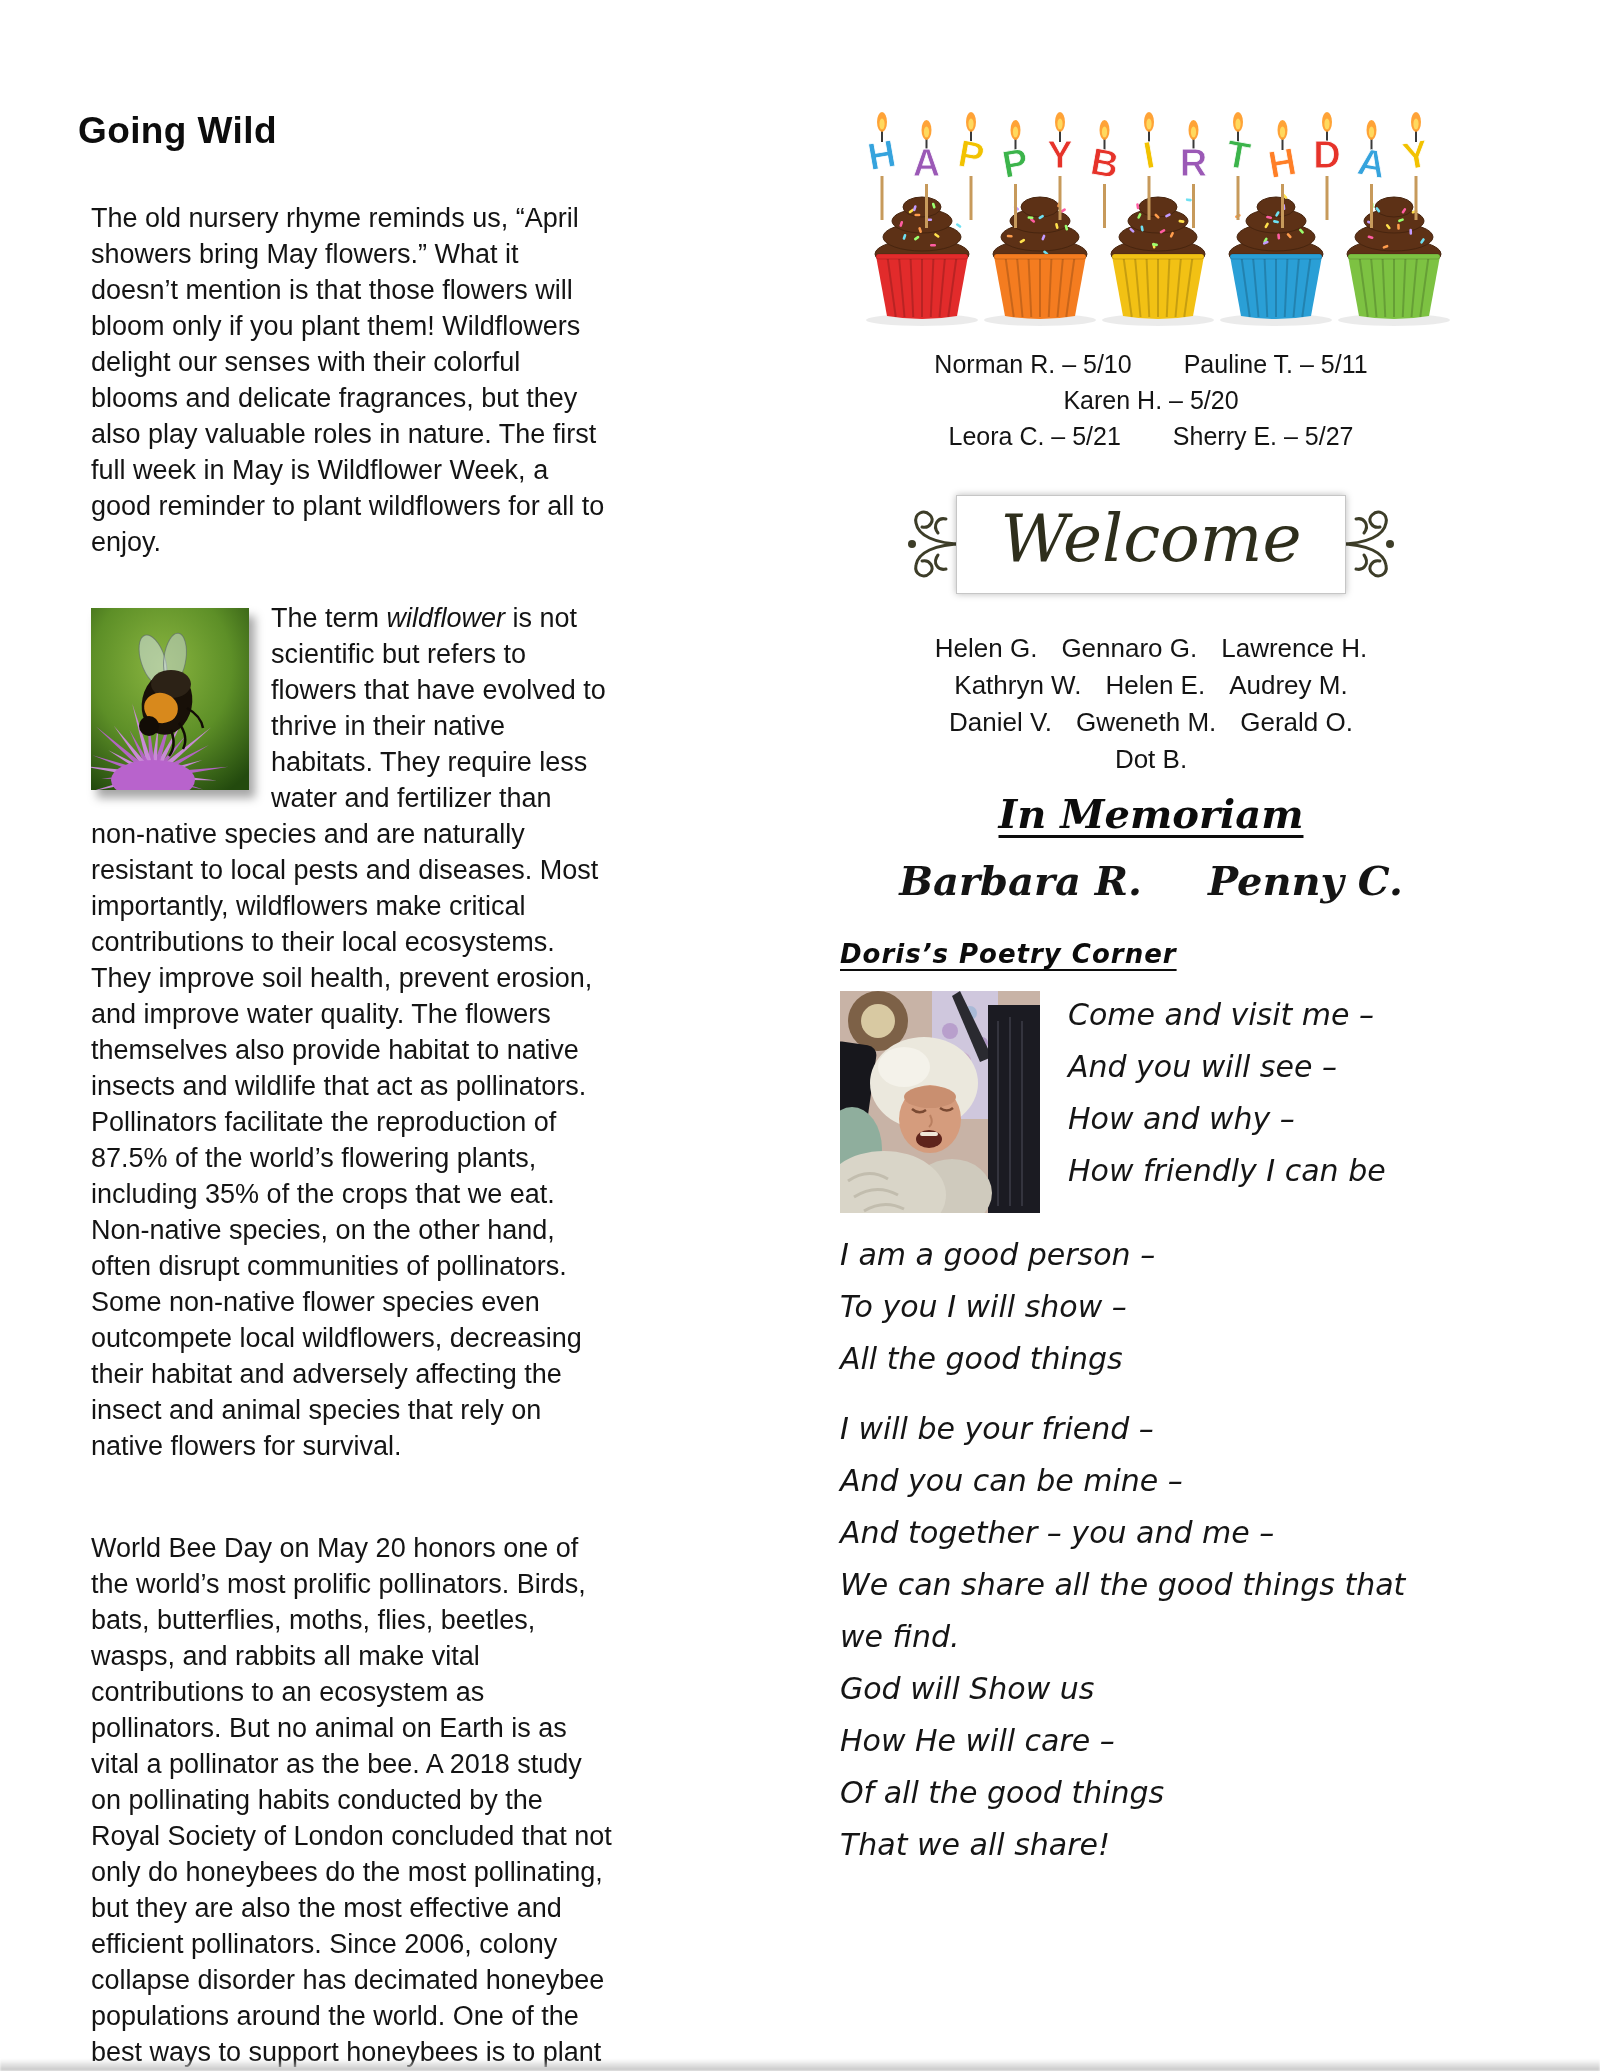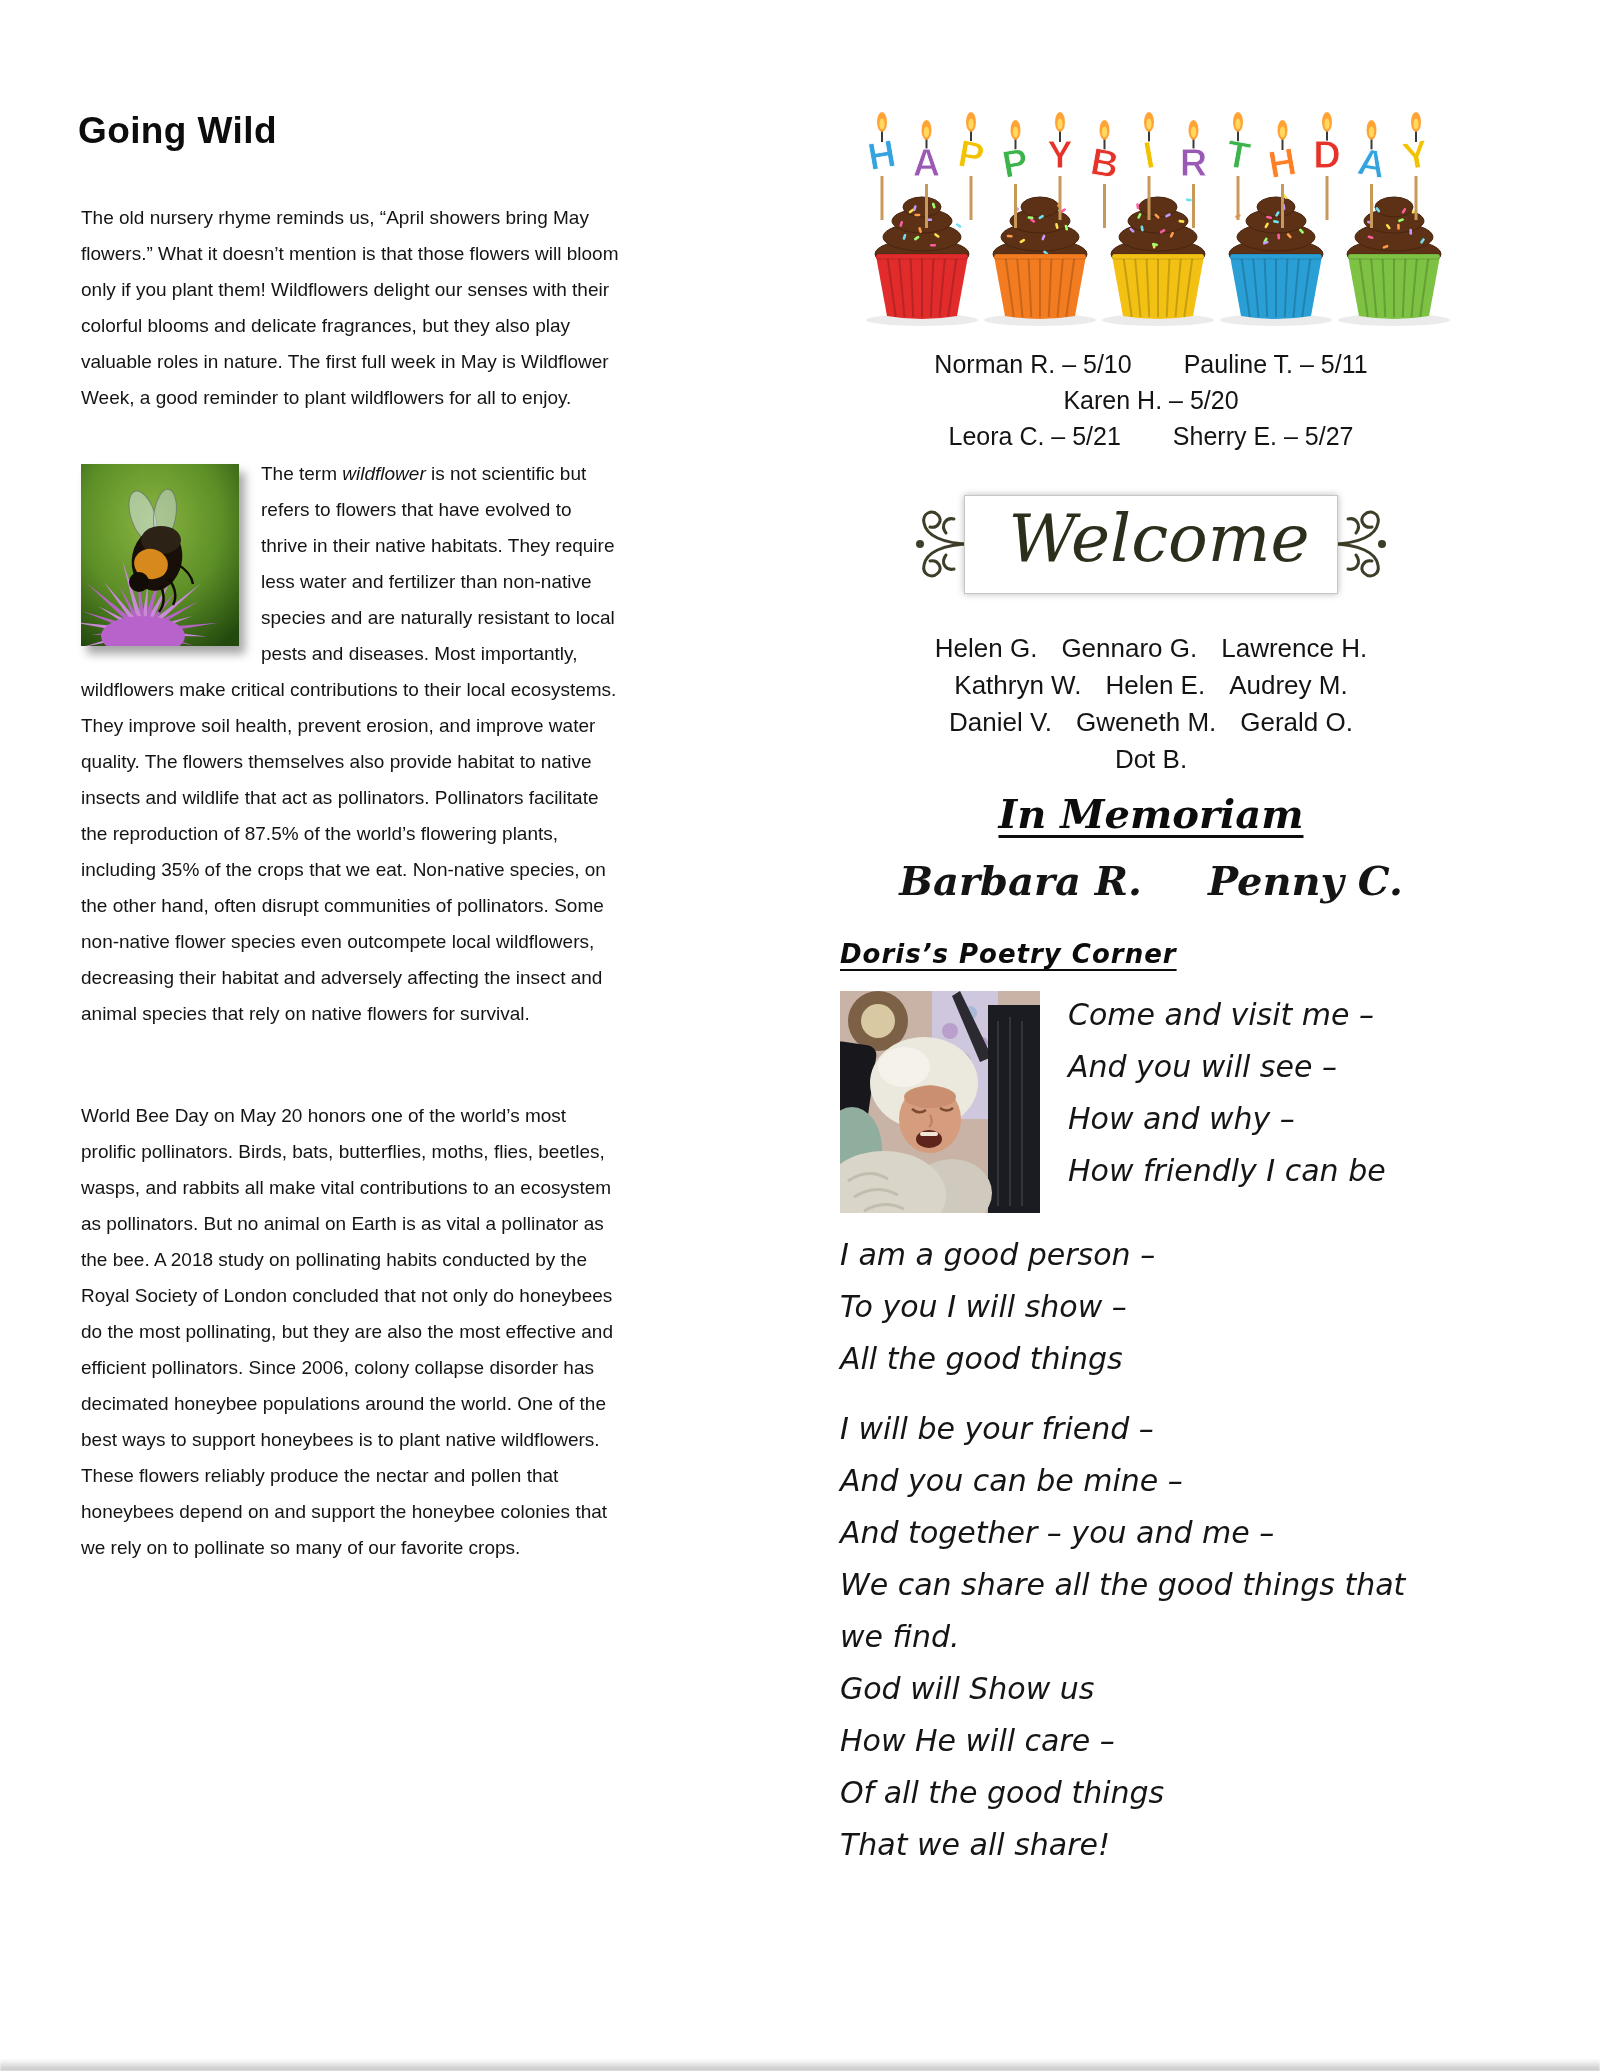--- a/index.html
+++ b/index.html
@@ -3,42 +3,42 @@
 <meta charset="utf-8">
 <style>
   html,body { margin:0; padding:0; }
   body {
     width:1600px; height:2071px; position:relative;
     background:#ffffff; overflow:hidden;
     font-family:"Liberation Sans", sans-serif; color:#141414;
   }
   .left-col { position:absolute; left:78px; top:96px; width:548px; }
   .article-title { font-size:37px; font-weight:bold; margin:14px 0 0 0; letter-spacing:0.4px; color:#0d0d0d; }
-  .body-text { font-size:19px; line-height:36px; margin:3px; text-align:left; }
+  .body-text { font-size:27px; line-height:36px; margin:13px; text-align:left; }
   .p1 { margin-top:48px; }
   .p2 { margin-top:40px; }
   .p3 { margin-top:66px; }
   .bee-photo {
     float:left; width:158px; height:182px; margin:8px 22px 4px 0;
     box-shadow:6px 8px 9px rgba(0,0,0,0.35); background:#3a5c18;
   }
   .bee-photo svg, .doris-photo svg, .cupcakes svg, .ornament svg { display:block; width:100%; height:100%; }
 
   .right-col { position:absolute; left:840px; top:104px; width:622px; }
   .cupcakes { width:600px; height:228px; margin-left:10px; }
   .center-list { text-align:center; }
   .row { display:flex; justify-content:center; line-height:36px; }
   .bday { margin-top:14px; font-size:25px; }
   .bday .row { gap:52px; }
 
   .welcome-banner { margin-top:20px; display:flex; align-items:center; justify-content:center; height:140px; }
   .welcome-box {
     position:relative; z-index:2; background:#ffffff;
     border:1px solid #c6c6c6; box-shadow:0 0 7px rgba(0,0,0,0.28);
-    padding:4px 28px 16px 44px;
+    padding:4px 44px 16px 44px;
   }
   .welcome-text { font-family:"DejaVu Serif", serif; font-style:italic; font-size:66px; color:#2e2e1c; }
   .ornament { position:relative; z-index:1; width:64px; height:78px; margin:0 -12px; }
   .ornament.flip { transform:scaleX(-1); }
 
   .welcome-names { margin-top:16px; font-size:26px; }
   .welcome-names .row { gap:24px; line-height:37px; }
 
   .script { font-family:"DejaVu Serif", serif; font-style:italic; font-weight:bold; }
   .memoriam-title { margin-top:12px; text-align:center; font-size:40px; color:#0c0c0c;

